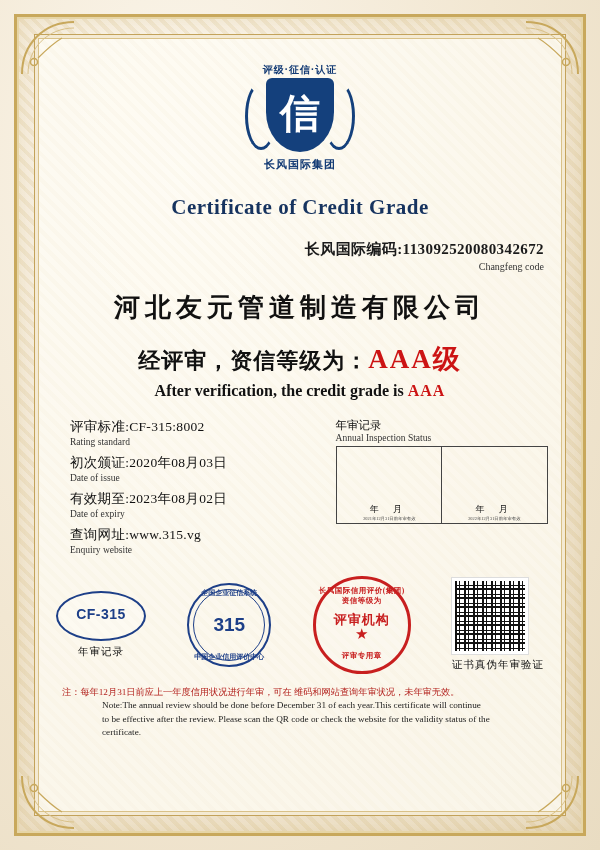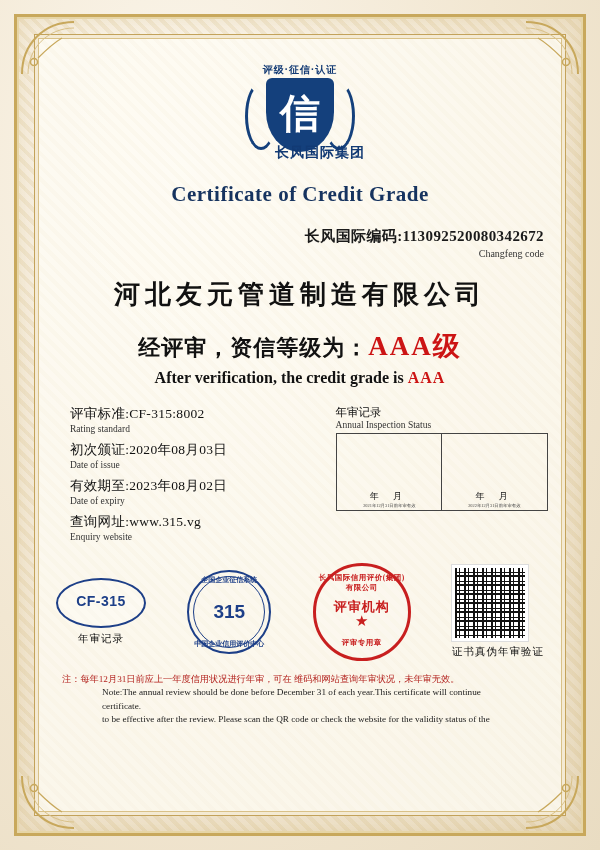--- a/index.html
+++ b/index.html
@@ -69,21 +69,21 @@
   .emblem .ring-text-top,
   .emblem .ring-text-bottom {
     position: absolute;
     left: 0; right: 0;
     font-family: "Liberation Sans", sans-serif;
     color: #123a74;
     font-weight: bold;
     letter-spacing: 1px;
   }
   .emblem .ring-text-top { top: 1px; font-size: 10px; }
-  .emblem .ring-text-bottom { bottom: 12px; font-size: 14px; text-align: right; }
+  .emblem .ring-text-bottom { bottom: 2px; font-size: 11px; }
   .shield {
     position: absolute;
     left: 50%; top: 16px;
     transform: translateX(-50%);
     width: 68px; height: 74px;
     background: #14407c;
     border-radius: 6px 6px 34px 34px / 6px 6px 40px 40px;
     color: #ffffff;
     font-family: "Liberation Sans", sans-serif;
     font-size: 40px;
@@ -112,21 +112,21 @@
     letter-spacing: 8px;
     margin-top: 6px;
     text-shadow: 0 1px 0 #b9c8e0;
   }
   .title-en {
     text-align: center;
     font-size: 21px;
     font-weight: bold;
     color: #16335f;
     letter-spacing: 0.5px;
-    margin-top: 4px;
+    margin-top: 17px;
   }
 
   
   .code-block {
     text-align: right;
     margin-top: 20px;
     padding-right: 4px;
   }
   .code-main {
     font-size: 15px;
@@ -466,34 +466,34 @@
           <div class="ring"></div>
           <div class="ring2"></div>
           <div class="arc-top">全国企业征信系统</div>
           <div class="center">315</div>
           <div class="arc-bottom">中国企业信用评价中心</div>
         </div>
       </div>
 
       <div class="seal-col">
         <div class="red-seal">
-          <div class="arc-top">长风国际信用评价(集团)有限公司</div>
+          <div class="arc-top">长风国际信用评价(集团)资信等级为</div>
           <div class="mid-text">评审机构</div>
           <div class="star">★</div>
           <div class="arc-bottom">评审专用章</div>
         </div>
       </div>
 
       <div class="seal-col">
         <div class="qr"></div>
         <div class="seal-caption">证书真伪年审验证</div>
       </div>
     </div>
 
     <div class="note">
       <div class="ln1">注：每年12月31日前应上一年度信用状况进行年审，可在 维码和网站查询年审状况，未年审无效。</div>
       <div class="ln2">Note:The annual review should be done before December 31 of each year.This certificate  will continue</div>
+      <div class="ln3">to be effective after the review. Please scan the QR code or check the website for the validity status of the</div>
       <div class="ln3">certificate.</div>
-      <div class="ln3">to be effective after the review. Please scan the QR code or check the website for the validity status of the</div>
     </div>
 
   </div>
 </div>
 
 </body></html>

